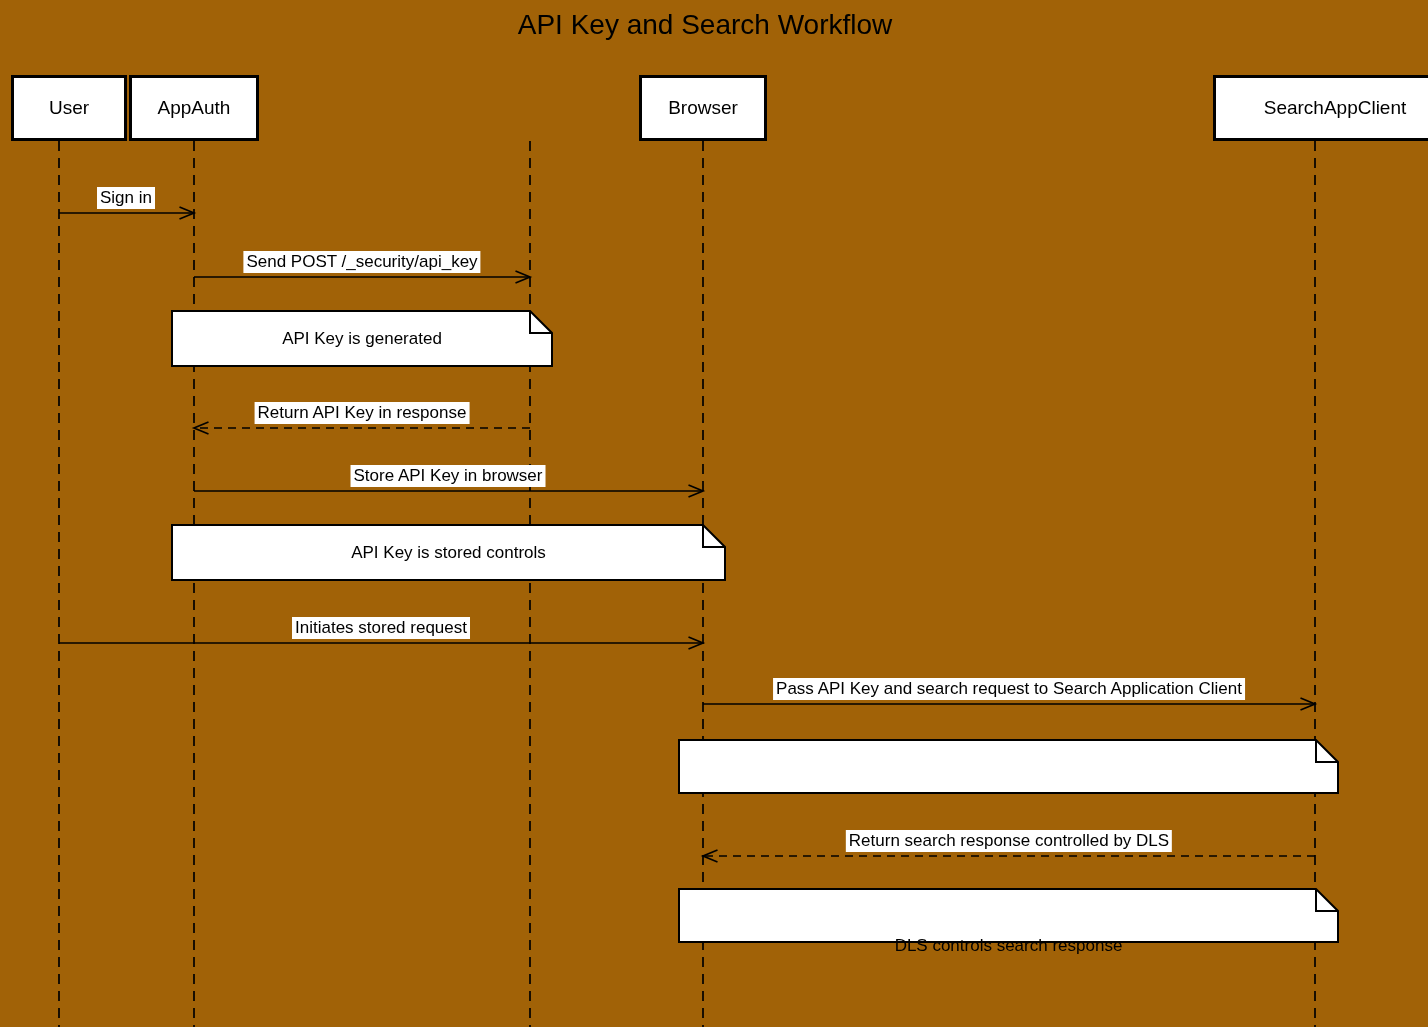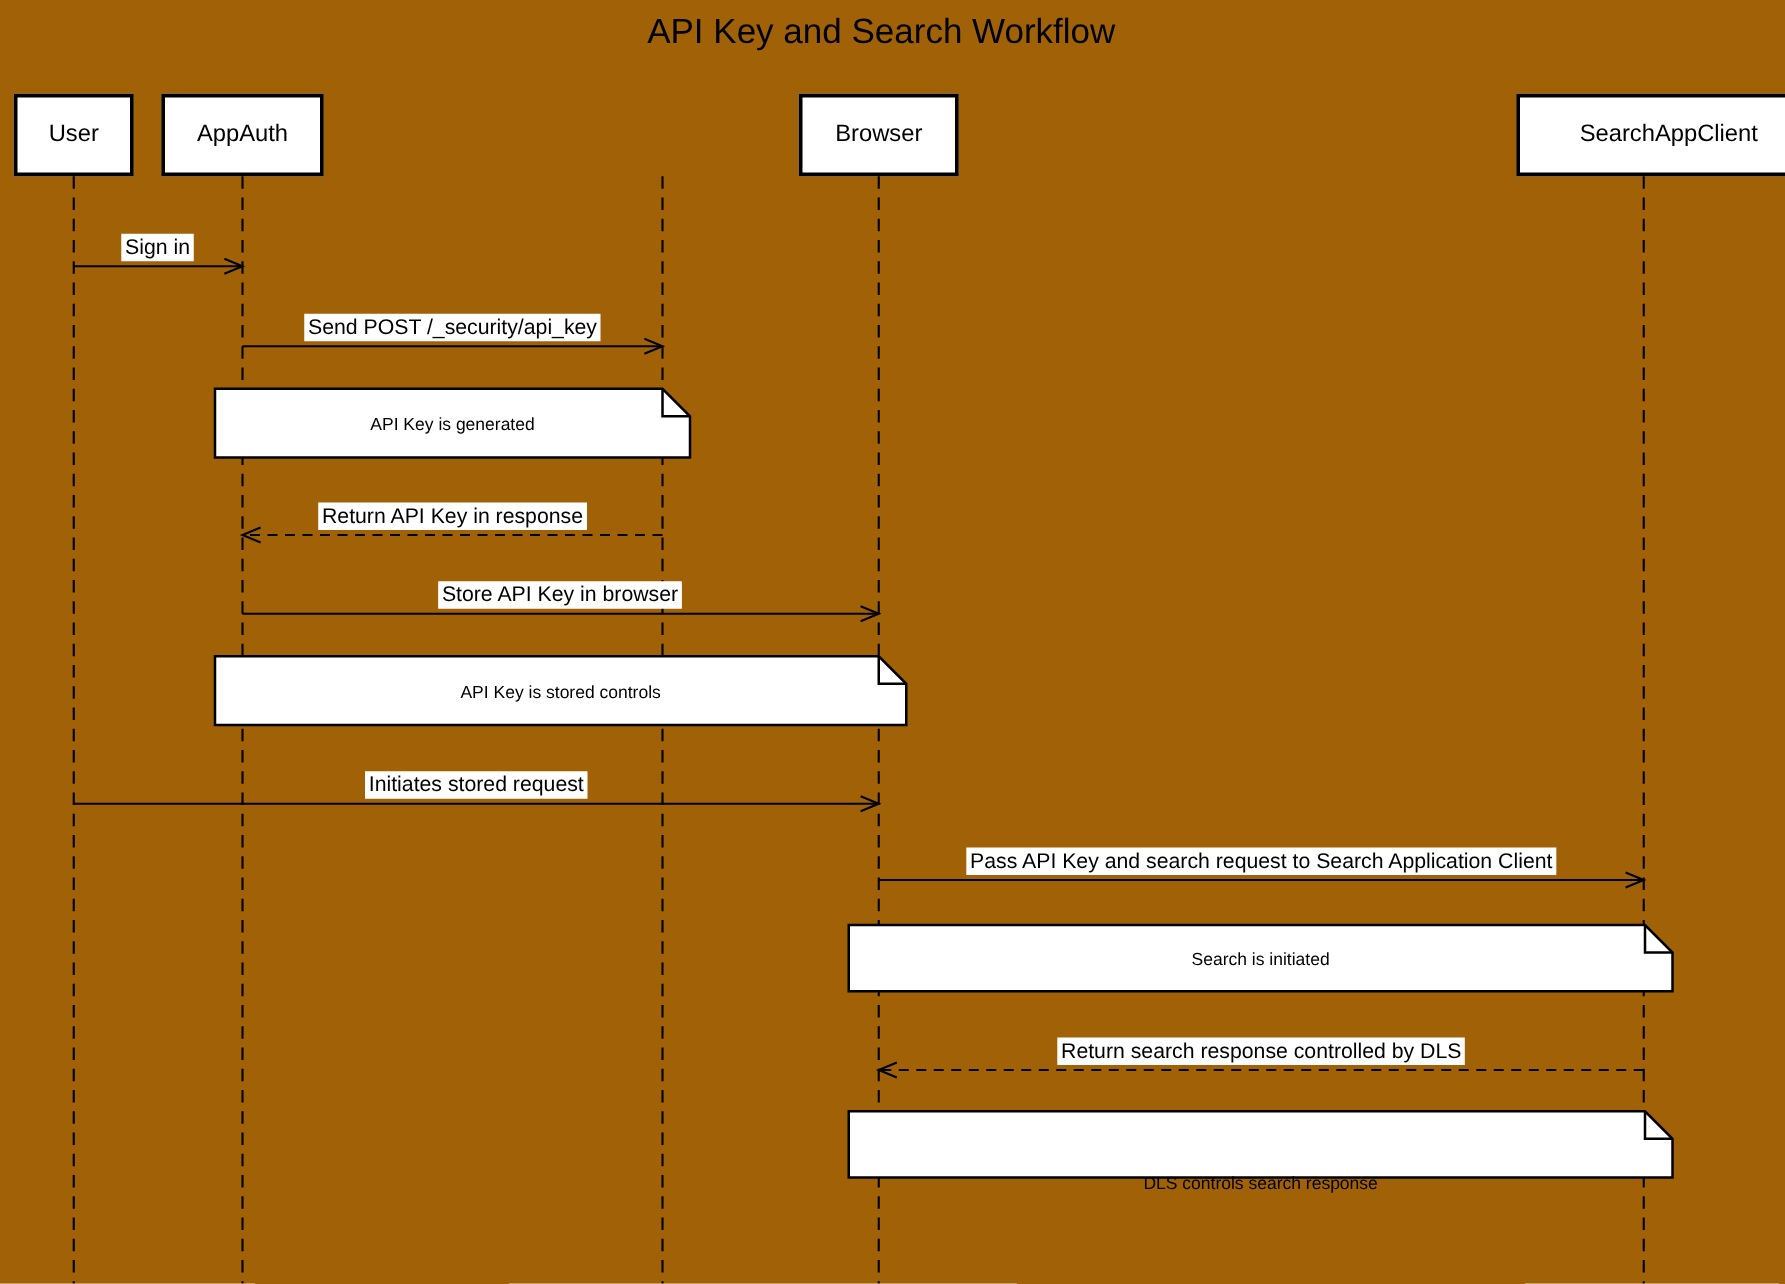--- a/index.html
+++ b/index.html
@@ -32,21 +32,21 @@
     height: 66px;
     box-sizing: border-box;
     border: 3.4px solid #000000;
     background: #ffffff;
     display: flex;
     align-items: center;
     justify-content: center;
     font-size: 19px;
     white-space: nowrap;
   }
-  .p-user            { left: 11px;   width: 96px;  }
+  .p-user            { left: 11px;   width: 116px;  }
   .p-appauth         { left: 129px;  width: 130px; }
   .p-elasticsearch   { left: 442px;  width: 176px; }
   .p-browser         { left: 639px;  width: 128px; }
   .p-searchappclient { left: 1213px; width: 244px; }
 
   svg.layer {
     position: absolute;
     left: 0;
     top: 0;
   }
@@ -57,21 +57,21 @@
     line-height: 22px;
     white-space: nowrap;
     background: #ffffff;
     padding: 0 3px;
   }
   .note-text {
     position: absolute;
     display: flex;
     align-items: center;
     justify-content: center;
-    font-size: 14px;
+    font-size: 17px;
     white-space: nowrap;
   }
   .n1 { left: 172px; top: 311px; width: 380px; height: 55px; }
   .n2 { left: 172px; top: 525px; width: 553px; height: 55px; }
   .n3 { left: 679px; top: 740px; width: 659px; height: 53px; }
   .n4 { left: 679px; top: 919px; width: 659px; height: 53px; }
 
   .l1 { left: 126px;  top: 187px; }
   .l2 { left: 362px;  top: 251px; }
   .l3 { left: 362px;  top: 402px; }
@@ -143,16 +143,15 @@
   <div class="msg-label l1">Sign in</div>
   <div class="msg-label l2">Send POST /_security/api_key</div>
   <div class="msg-label l3">Return API Key in response</div>
   <div class="msg-label l4">Store API Key in browser</div>
   <div class="msg-label l5">Initiates stored request</div>
   <div class="msg-label l6">Pass API Key and search request to Search Application Client</div>
   <div class="msg-label l7">Return search response controlled by DLS</div>
 
   <div class="note-text n1">API Key is generated</div>
   <div class="note-text n2">API Key is stored controls</div>
-  <div class="note-text n3">Search is initiated</div>
   <div class="note-text n4">DLS controls search response</div>
 
 </div>
 
 </body></html>

